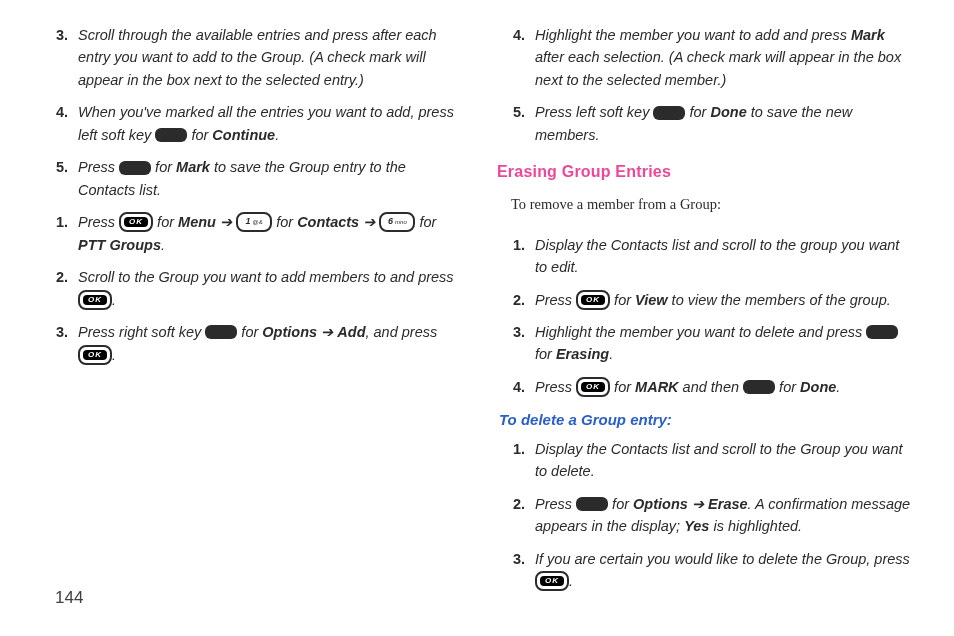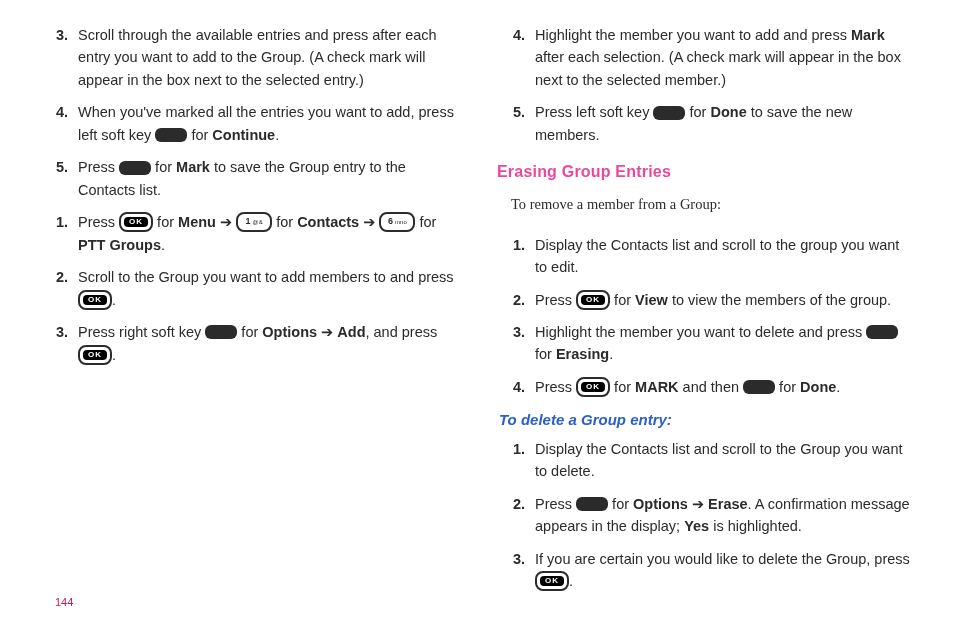--- a/index.html
+++ b/index.html
@@ -36,20 +36,21 @@
   }
   ol.numlist > li > .num {
     width: 28px;
     flex: 0 0 28px;
     text-align: right;
     font-weight: 700;
     padding-right: 10px;
   }
   ol.numlist > li > .body {
     flex: 1 1 auto;
+    font-style: italic;
   }
   .h3 {
     color: #ec4899;
     font-weight: 700;
     font-family: Arial, Helvetica, sans-serif;
     font-size: 16px;
     letter-spacing: 0.2px;
     margin: 14px 0 8px 0;
   }
   .h4 {
@@ -121,22 +122,22 @@
   }
   .numkey .sub {
     font-size: 6px;
     color: #2b2b2b;
     padding: 0 3px 0 2px;
   }
   .pagenum {
     position: absolute;
     left: 55px;
     bottom: 28px;
-    font-size: 11px;
-    color: #be185d;
+    font-size: 17px;
+    color: #404040;
   }
 </style>
 </head>
 <body>
 
 <div class="page">
 
   <div class="col">
     <ol class="numlist indent">
         <li>

